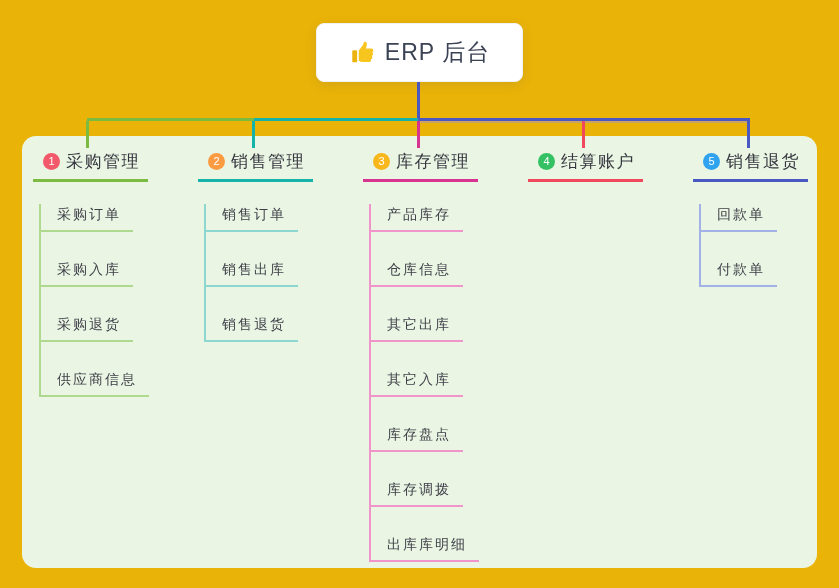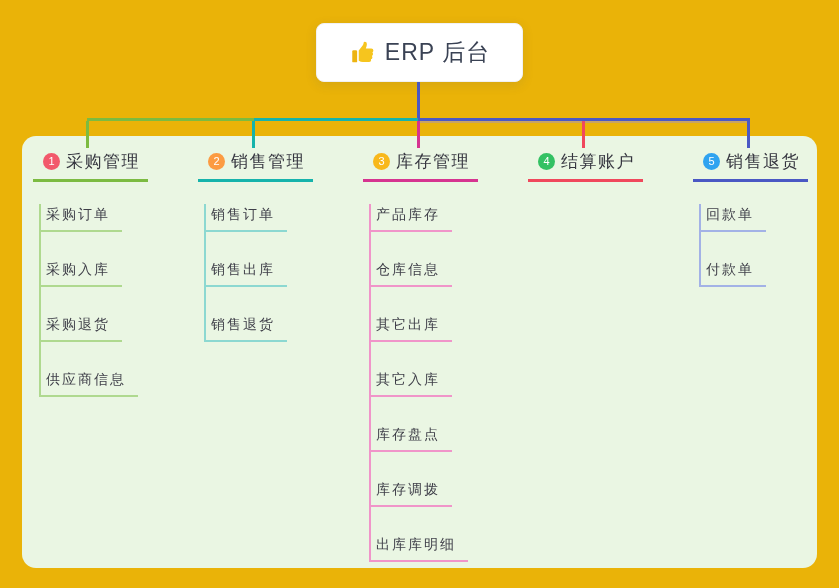--- a/index.html
+++ b/index.html
@@ -41,21 +41,21 @@
     width:17px; height:17px; border-radius:50%; flex:0 0 17px;
     display:flex; align-items:center; justify-content:center;
     color:#fff; font-size:11px; letter-spacing:0; line-height:17px;
   }
   .items { position:relative; margin-left:6px; }
   .items::before {
     content:''; position:absolute; left:0; top:0; bottom:1px; width:2px;
     background:var(--light,#ccc);
   }
   .item {
-    display:table; margin:27px 0 0 0; padding:0 12px 6px 7px;
+    display:table; margin:27px 0 0 0; padding:0 12px 6px 18px;
     border-bottom:2px solid var(--light,#ccc);
     font-size:14px; letter-spacing:2px; color:#3F3F49; line-height:20px;
     white-space:nowrap;
   }
   .item:first-child { margin-top:22px; }
 </style>
 </head>
 <body>
 
 <div class="canvas">

